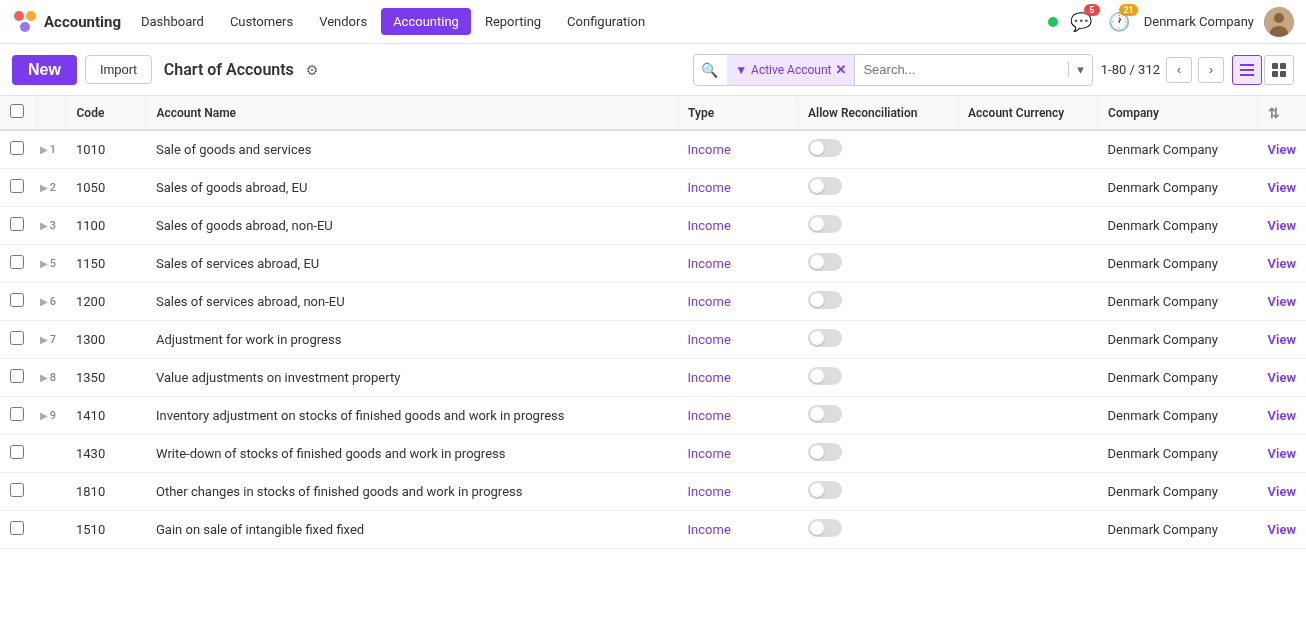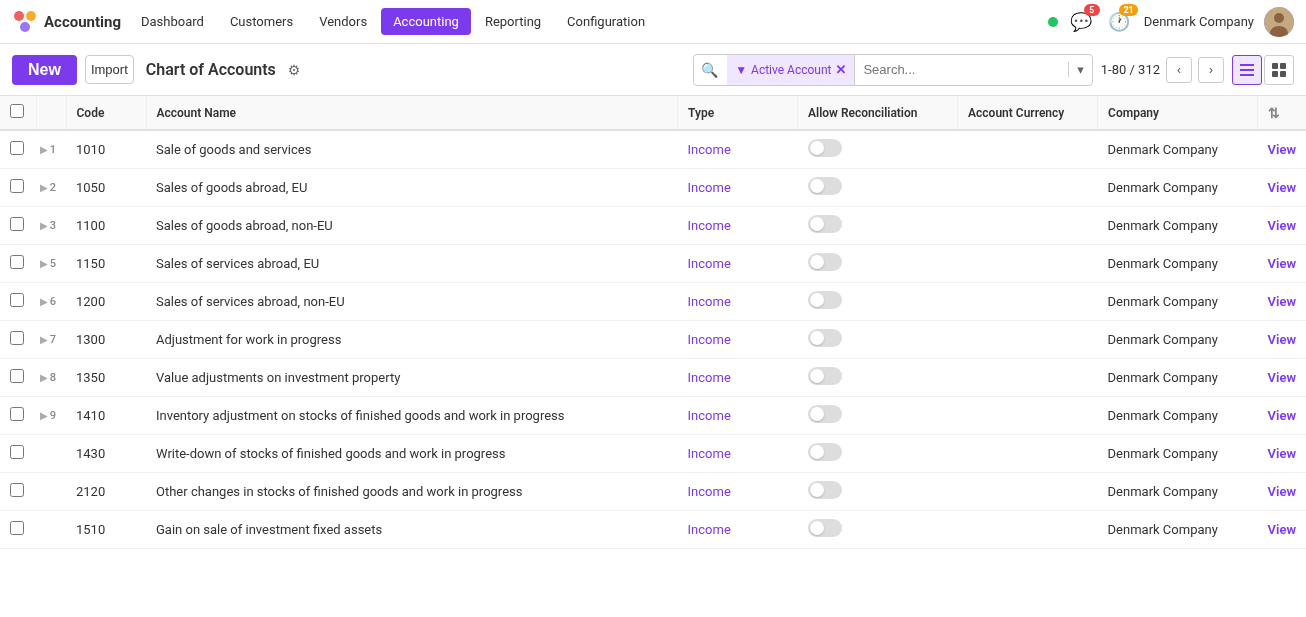--- a/index.html
+++ b/index.html
@@ -53,21 +53,21 @@
     .toolbar {
       display: flex; align-items: center; height: 52px;
       padding: 0 12px; border-bottom: 1px solid #e0e0e0; gap: 8px;
     }
     .btn-new {
       background: #7c3aed; color: #fff; border: none; border-radius: 4px;
       padding: 6px 16px; font-size: 16px; font-weight: 600; cursor: pointer;
     }
     .btn-import {
       background: #fff; color: #333; border: 1px solid #ccc; border-radius: 4px;
-      padding: 6px 5px; font-size: 13px; cursor: pointer;
+      padding: 6px 14px; font-size: 13px; cursor: pointer;
     }
     .page-title {
       font-size: 16px; font-weight: 600; color: #333; margin-left: 4px;
     }
     .gear-icon { color: #666; cursor: pointer; margin-left: 4px; font-size: 14px; }
     .search-area {
       display: flex; align-items: center; border: 1px solid #ccc; border-radius: 4px;
       background: #fff; flex: 1; max-width: 400px; margin-left: auto; height: 32px;
       overflow: hidden;
     }
@@ -484,21 +484,21 @@
   </tr>
         <tr>
     <td class="checkbox-cell">
       <input type="checkbox" style="">
     </td>
     <td style="padding:0 4px; white-space:nowrap; width:30px;">
       <span style="display:flex;align-items:center;gap:2px;">
         
       </span>
     </td>
-    <td style="color:#333; font-size:13px;">2120</td>
+    <td style="color:#333; font-size:13px;">1810</td>
     <td style="color:#333;">Other changes in stocks of finished goods and work in progress</td>
     <td class="type-income">Income</td>
     <td>
       <span class="toggle">
         <span class="toggle-knob"></span>
       </span>
     </td>
     <td></td>
     <td>Denmark Company</td>
     <td>
@@ -508,21 +508,21 @@
         <tr>
     <td class="checkbox-cell">
       <input type="checkbox" style="">
     </td>
     <td style="padding:0 4px; white-space:nowrap; width:30px;">
       <span style="display:flex;align-items:center;gap:2px;">
         
       </span>
     </td>
     <td style="color:#333; font-size:13px;">1510</td>
-    <td style="color:#333;">Gain on sale of investment fixed assets</td>
+    <td style="color:#333;">Gain on sale of intangible fixed fixed</td>
     <td class="type-income">Income</td>
     <td>
       <span class="toggle">
         <span class="toggle-knob"></span>
       </span>
     </td>
     <td></td>
     <td>Denmark Company</td>
     <td>
       <span class="link-view">View</span>

